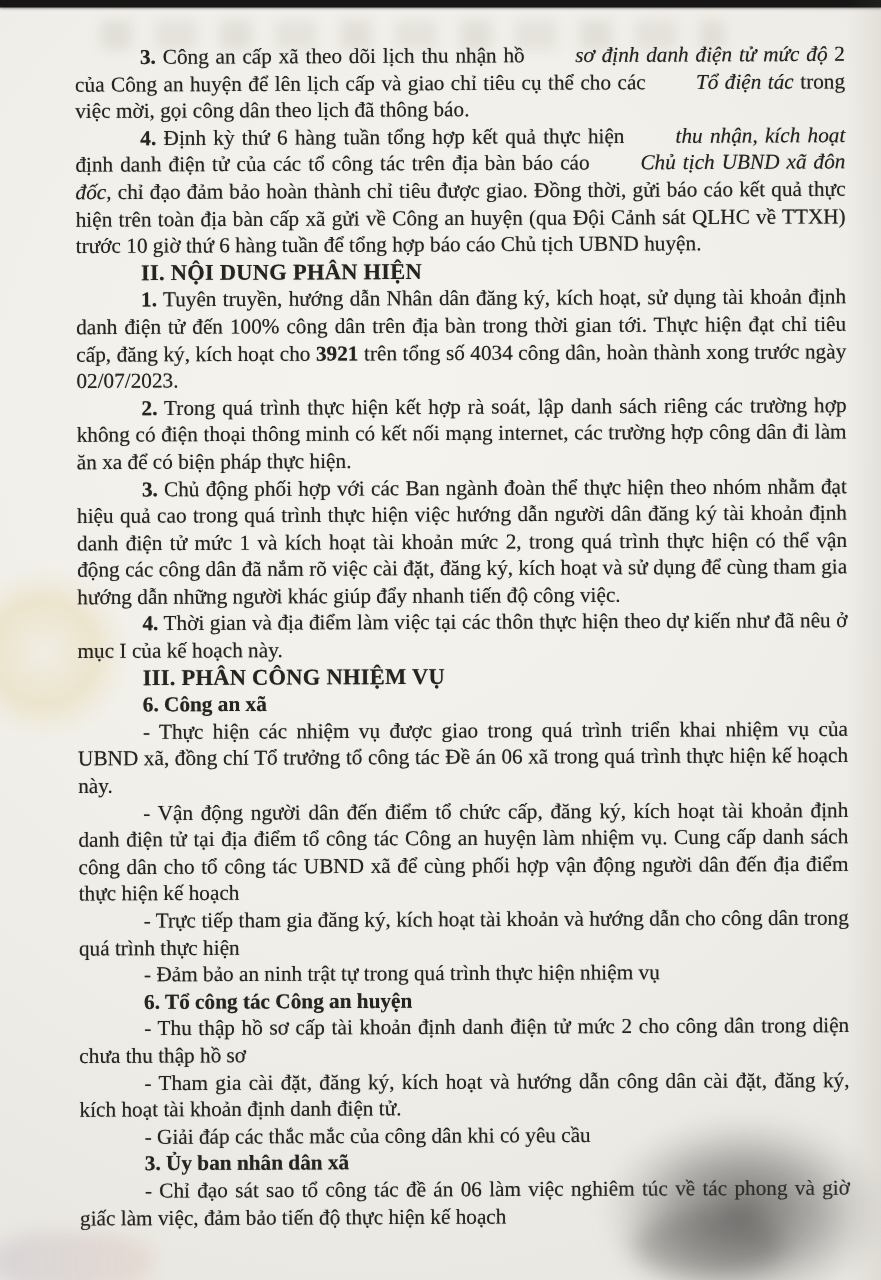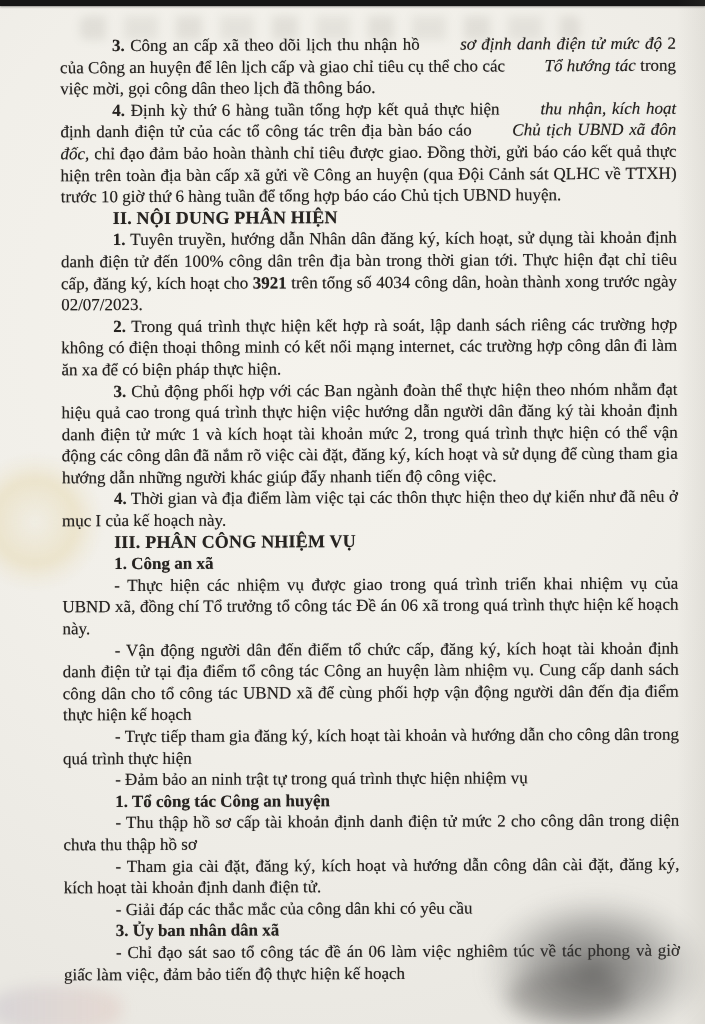--- a/index.html
+++ b/index.html
@@ -75,34 +75,34 @@
 </style>
 </head>
 <body>
 
 <div class="paper">
   <div class="scan-topbar"></div>
   <div class="ghost-text"></div>
   <div class="stamp-stain"></div>
   <div class="right-vignette"></div>
   <div class="doc">
-      <p class="para"><span class="b">3.</span><span> Công an cấp xã theo dõi lịch thu nhận hồ </span><span class="i">sơ định danh điện tử mức độ</span><span> 2 của Công an huyện để lên lịch cấp và giao chỉ tiêu cụ thể cho các </span><span class="i">Tổ hướng tác</span><span> trong việc mời, gọi công dân theo lịch đã thông báo.</span></p>
+      <p class="para"><span class="b">3.</span><span> Công an cấp xã theo dõi lịch thu nhận hồ </span><span class="i">sơ định danh điện tử mức độ</span><span> 2 của Công an huyện để lên lịch cấp và giao chỉ tiêu cụ thể cho các </span><span class="i">Tổ điện tác</span><span> trong việc mời, gọi công dân theo lịch đã thông báo.</span></p>
       <p class="para"><span class="b">4.</span><span> Định kỳ thứ 6 hàng tuần tổng hợp kết quả thực hiện </span><span class="i">thu nhận, kích hoạt</span><span> định danh điện tử của các tổ công tác trên địa bàn báo cáo </span><span class="i">Chủ tịch UBND xã đôn đốc,</span><span> chỉ đạo đảm bảo hoàn thành chỉ tiêu được giao. Đồng thời, gửi báo cáo kết quả thực hiện trên toàn địa bàn cấp xã gửi về Công an huyện (qua Đội Cảnh sát QLHC về TTXH) trước 10 giờ thứ 6 hàng tuần để tổng hợp báo cáo Chủ tịch UBND huyện.</span></p>
       <p class="heading"><span class="b">II. NỘI DUNG PHÂN HIỆN</span></p>
       <p class="para"><span class="b">1.</span><span> Tuyên truyền, hướng dẫn Nhân dân đăng ký, kích hoạt, sử dụng tài khoản định danh điện tử đến 100% công dân trên địa bàn trong thời gian tới. Thực hiện đạt chỉ tiêu cấp, đăng ký, kích hoạt cho </span><span class="b">3921</span><span> trên tổng số 4034 công dân, hoàn thành xong trước ngày 02/07/2023.</span></p>
       <p class="para"><span class="b">2.</span><span> Trong quá trình thực hiện kết hợp rà soát, lập danh sách riêng các trường hợp không có điện thoại thông minh có kết nối mạng internet, các trường hợp công dân đi làm ăn xa để có biện pháp thực hiện.</span></p>
       <p class="para"><span class="b">3.</span><span> Chủ động phối hợp với các Ban ngành đoàn thể thực hiện theo nhóm nhằm đạt hiệu quả cao trong quá trình thực hiện việc hướng dẫn người dân đăng ký tài khoản định danh điện tử mức 1 và kích hoạt tài khoản mức 2, trong quá trình thực hiện có thể vận động các công dân đã nắm rõ việc cài đặt, đăng ký, kích hoạt và sử dụng để cùng tham gia hướng dẫn những người khác giúp đẩy nhanh tiến độ công việc.</span></p>
       <p class="para"><span class="b">4.</span><span> Thời gian và địa điểm làm việc tại các thôn thực hiện theo dự kiến như đã nêu ở mục I của kế hoạch này.</span></p>
       <p class="heading"><span class="b">III. PHÂN CÔNG NHIỆM VỤ</span></p>
-      <p class="subheading"><span class="b">1. Công an xã</span></p>
+      <p class="subheading"><span class="b">6. Công an xã</span></p>
       <p class="list-item"><span>- Thực hiện các nhiệm vụ được giao trong quá trình triển khai nhiệm vụ của UBND xã, đồng chí Tổ trưởng tổ công tác Đề án 06 xã trong quá trình thực hiện kế hoạch này.</span></p>
       <p class="list-item"><span>- Vận động người dân đến điểm tổ chức cấp, đăng ký, kích hoạt tài khoản định danh điện tử tại địa điểm tổ công tác Công an huyện làm nhiệm vụ. Cung cấp danh sách công dân cho tổ công tác UBND xã để cùng phối hợp vận động người dân đến địa điểm thực hiện kế hoạch</span></p>
       <p class="list-item"><span>- Trực tiếp tham gia  đăng ký, kích hoạt tài khoản và hướng dẫn cho công dân trong quá trình thực hiện</span></p>
       <p class="list-item"><span>- Đảm bảo an ninh trật tự trong quá trình thực hiện nhiệm vụ</span></p>
-      <p class="subheading"><span class="b">1. Tổ công tác Công an huyện</span></p>
+      <p class="subheading"><span class="b">6. Tổ công tác Công an huyện</span></p>
       <p class="list-item"><span>- Thu thập hồ sơ cấp tài khoản định danh điện tử mức 2 cho công dân trong diện chưa thu thập hồ sơ</span></p>
       <p class="list-item"><span>- Tham gia cài đặt, đăng ký, kích hoạt và hướng dẫn công dân cài đặt, đăng ký, kích hoạt tài khoản định danh điện tử.</span></p>
       <p class="list-item"><span>- Giải đáp các thắc mắc của công dân khi có yêu cầu</span></p>
       <p class="subheading"><span class="b">3. Ủy ban nhân dân xã</span></p>
       <p class="list-item"><span>- Chỉ đạo sát sao tổ công tác đề án 06 làm việc nghiêm túc về tác phong và giờ giấc làm việc, đảm bảo tiến độ thực hiện kế hoạch</span></p>
     </div>
   <div class="left-smudge"></div>
   <div class="corner-smudge"></div>
   <div class="corner-shadow"></div>
 </div>

